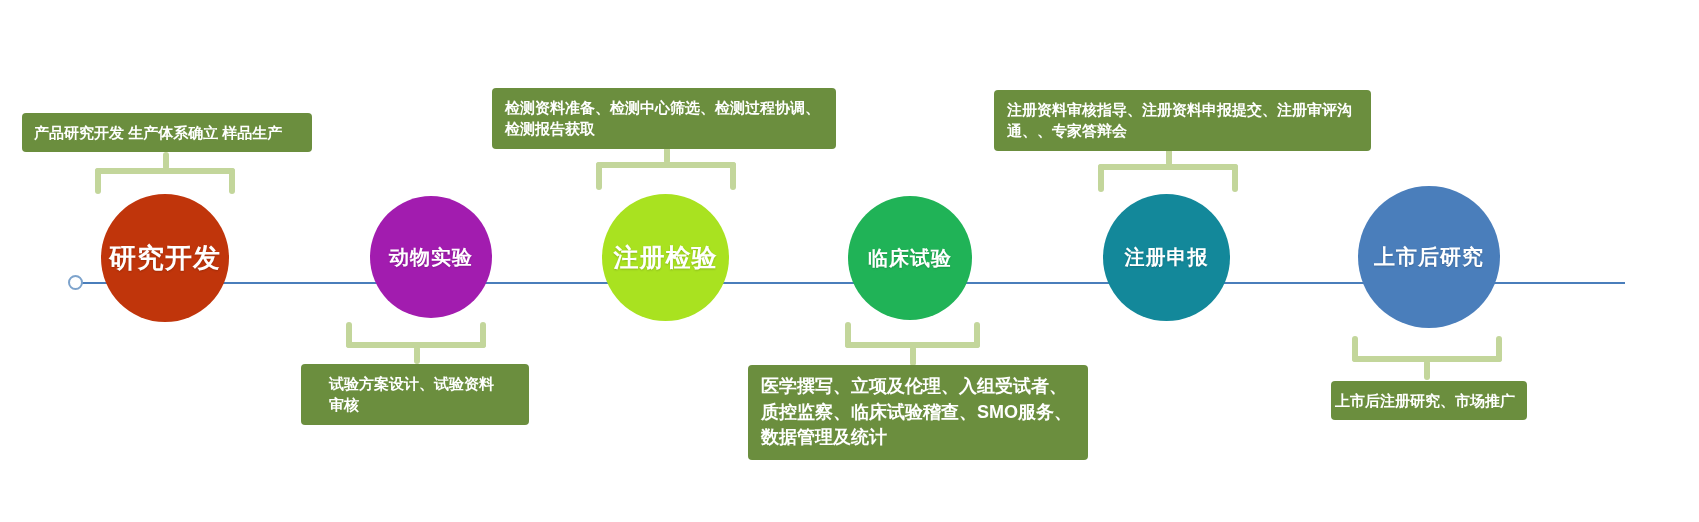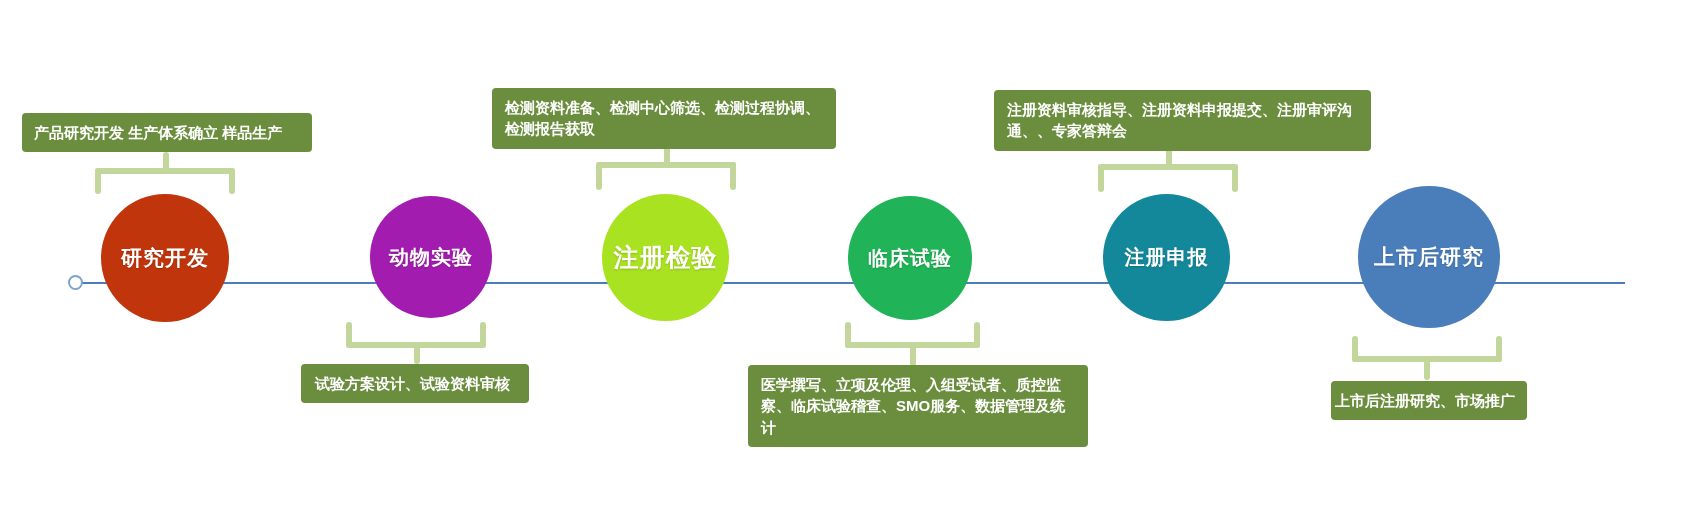--- a/index.html
+++ b/index.html
@@ -76,48 +76,48 @@
   <div class="spine"></div>
   <div class="spine-dot"></div>
 
   <div class="callout" style="left:22px;top:113px;width:290px;padding:9px 12px;font-size:15px;">产品研究开发  生产体系确立 样品生产</div>
   <div class="bracket" style="left:95px;top:152px;width:140px;height:44px;">
     <div class="bar" style="left:68px;top:0;width:6px;height:18px;"></div>
     <div class="bar" style="left:0;top:16px;width:140px;height:6px;"></div>
     <div class="bar" style="left:0;top:16px;width:6px;height:26px;"></div>
     <div class="bar" style="left:134px;top:16px;width:6px;height:26px;"></div>
   </div>
-  <div class="node" style="left:101px;top:194px;width:128px;height:128px;background:#c0350b;font-size:21px;">研究开发</div>
+  <div class="node" style="left:101px;top:194px;width:128px;height:128px;background:#c0350b;font-size:27px;">研究开发</div>
 
   <div class="node" style="left:370px;top:196px;width:122px;height:122px;background:#a21caf;font-size:20px;">动物实验</div>
   <div class="bracket" style="left:346px;top:322px;width:140px;height:44px;">
     <div class="bar" style="left:0;top:0;width:6px;height:26px;"></div>
     <div class="bar" style="left:134px;top:0;width:6px;height:26px;"></div>
     <div class="bar" style="left:0;top:20px;width:140px;height:6px;"></div>
     <div class="bar" style="left:68px;top:24px;width:6px;height:18px;"></div>
   </div>
-  <div class="callout" style="left:301px;top:364px;width:228px;padding:9px 14px;font-size:15px;">试验方案设计、试验资料审核</div>
+  <div class="callout" style="left:301px;top:364px;width:228px;padding:9px 28px;font-size:15px;">试验方案设计、试验资料审核</div>
 
   <div class="callout" style="left:492px;top:88px;width:344px;padding:9px 13px;font-size:15px;">检测资料准备、检测中心筛选、检测过程协调、检测报告获取</div>
   <div class="bracket" style="left:596px;top:142px;width:140px;height:52px;">
     <div class="bar" style="left:68px;top:0;width:6px;height:22px;"></div>
     <div class="bar" style="left:0;top:20px;width:140px;height:6px;"></div>
     <div class="bar" style="left:0;top:20px;width:6px;height:28px;"></div>
     <div class="bar" style="left:134px;top:20px;width:6px;height:28px;"></div>
   </div>
   <div class="node" style="left:602px;top:194px;width:127px;height:127px;background:#a9e220;font-size:25px;">注册检验</div>
 
   <div class="node" style="left:848px;top:196px;width:124px;height:124px;background:#20b357;font-size:20px;">临床试验</div>
   <div class="bracket" style="left:845px;top:322px;width:135px;height:46px;">
     <div class="bar" style="left:0;top:0;width:6px;height:26px;"></div>
     <div class="bar" style="left:129px;top:0;width:6px;height:26px;"></div>
     <div class="bar" style="left:0;top:20px;width:135px;height:6px;"></div>
     <div class="bar" style="left:65px;top:24px;width:6px;height:20px;"></div>
   </div>
-  <div class="callout" style="left:748px;top:365px;width:340px;padding:9px 13px;font-size:15px;">医学撰写、立项及伦理、入组受试者、质控监察、临床试验稽查、SMO服务、数据管理及统计</div>
+  <div class="callout" style="left:748px;top:365px;width:340px;padding:9px 13px;font-size:18px;">医学撰写、立项及伦理、入组受试者、质控监察、临床试验稽查、SMO服务、数据管理及统计</div>
 
   <div class="callout" style="left:994px;top:90px;width:377px;padding:9px 13px;font-size:15px;">注册资料审核指导、注册资料申报提交、注册审评沟通、、专家答辩会</div>
   <div class="bracket" style="left:1098px;top:144px;width:140px;height:52px;">
     <div class="bar" style="left:68px;top:0;width:6px;height:22px;"></div>
     <div class="bar" style="left:0;top:20px;width:140px;height:6px;"></div>
     <div class="bar" style="left:0;top:20px;width:6px;height:28px;"></div>
     <div class="bar" style="left:134px;top:20px;width:6px;height:28px;"></div>
   </div>
   <div class="node" style="left:1103px;top:194px;width:127px;height:127px;background:#13889a;font-size:20px;">注册申报</div>
 

